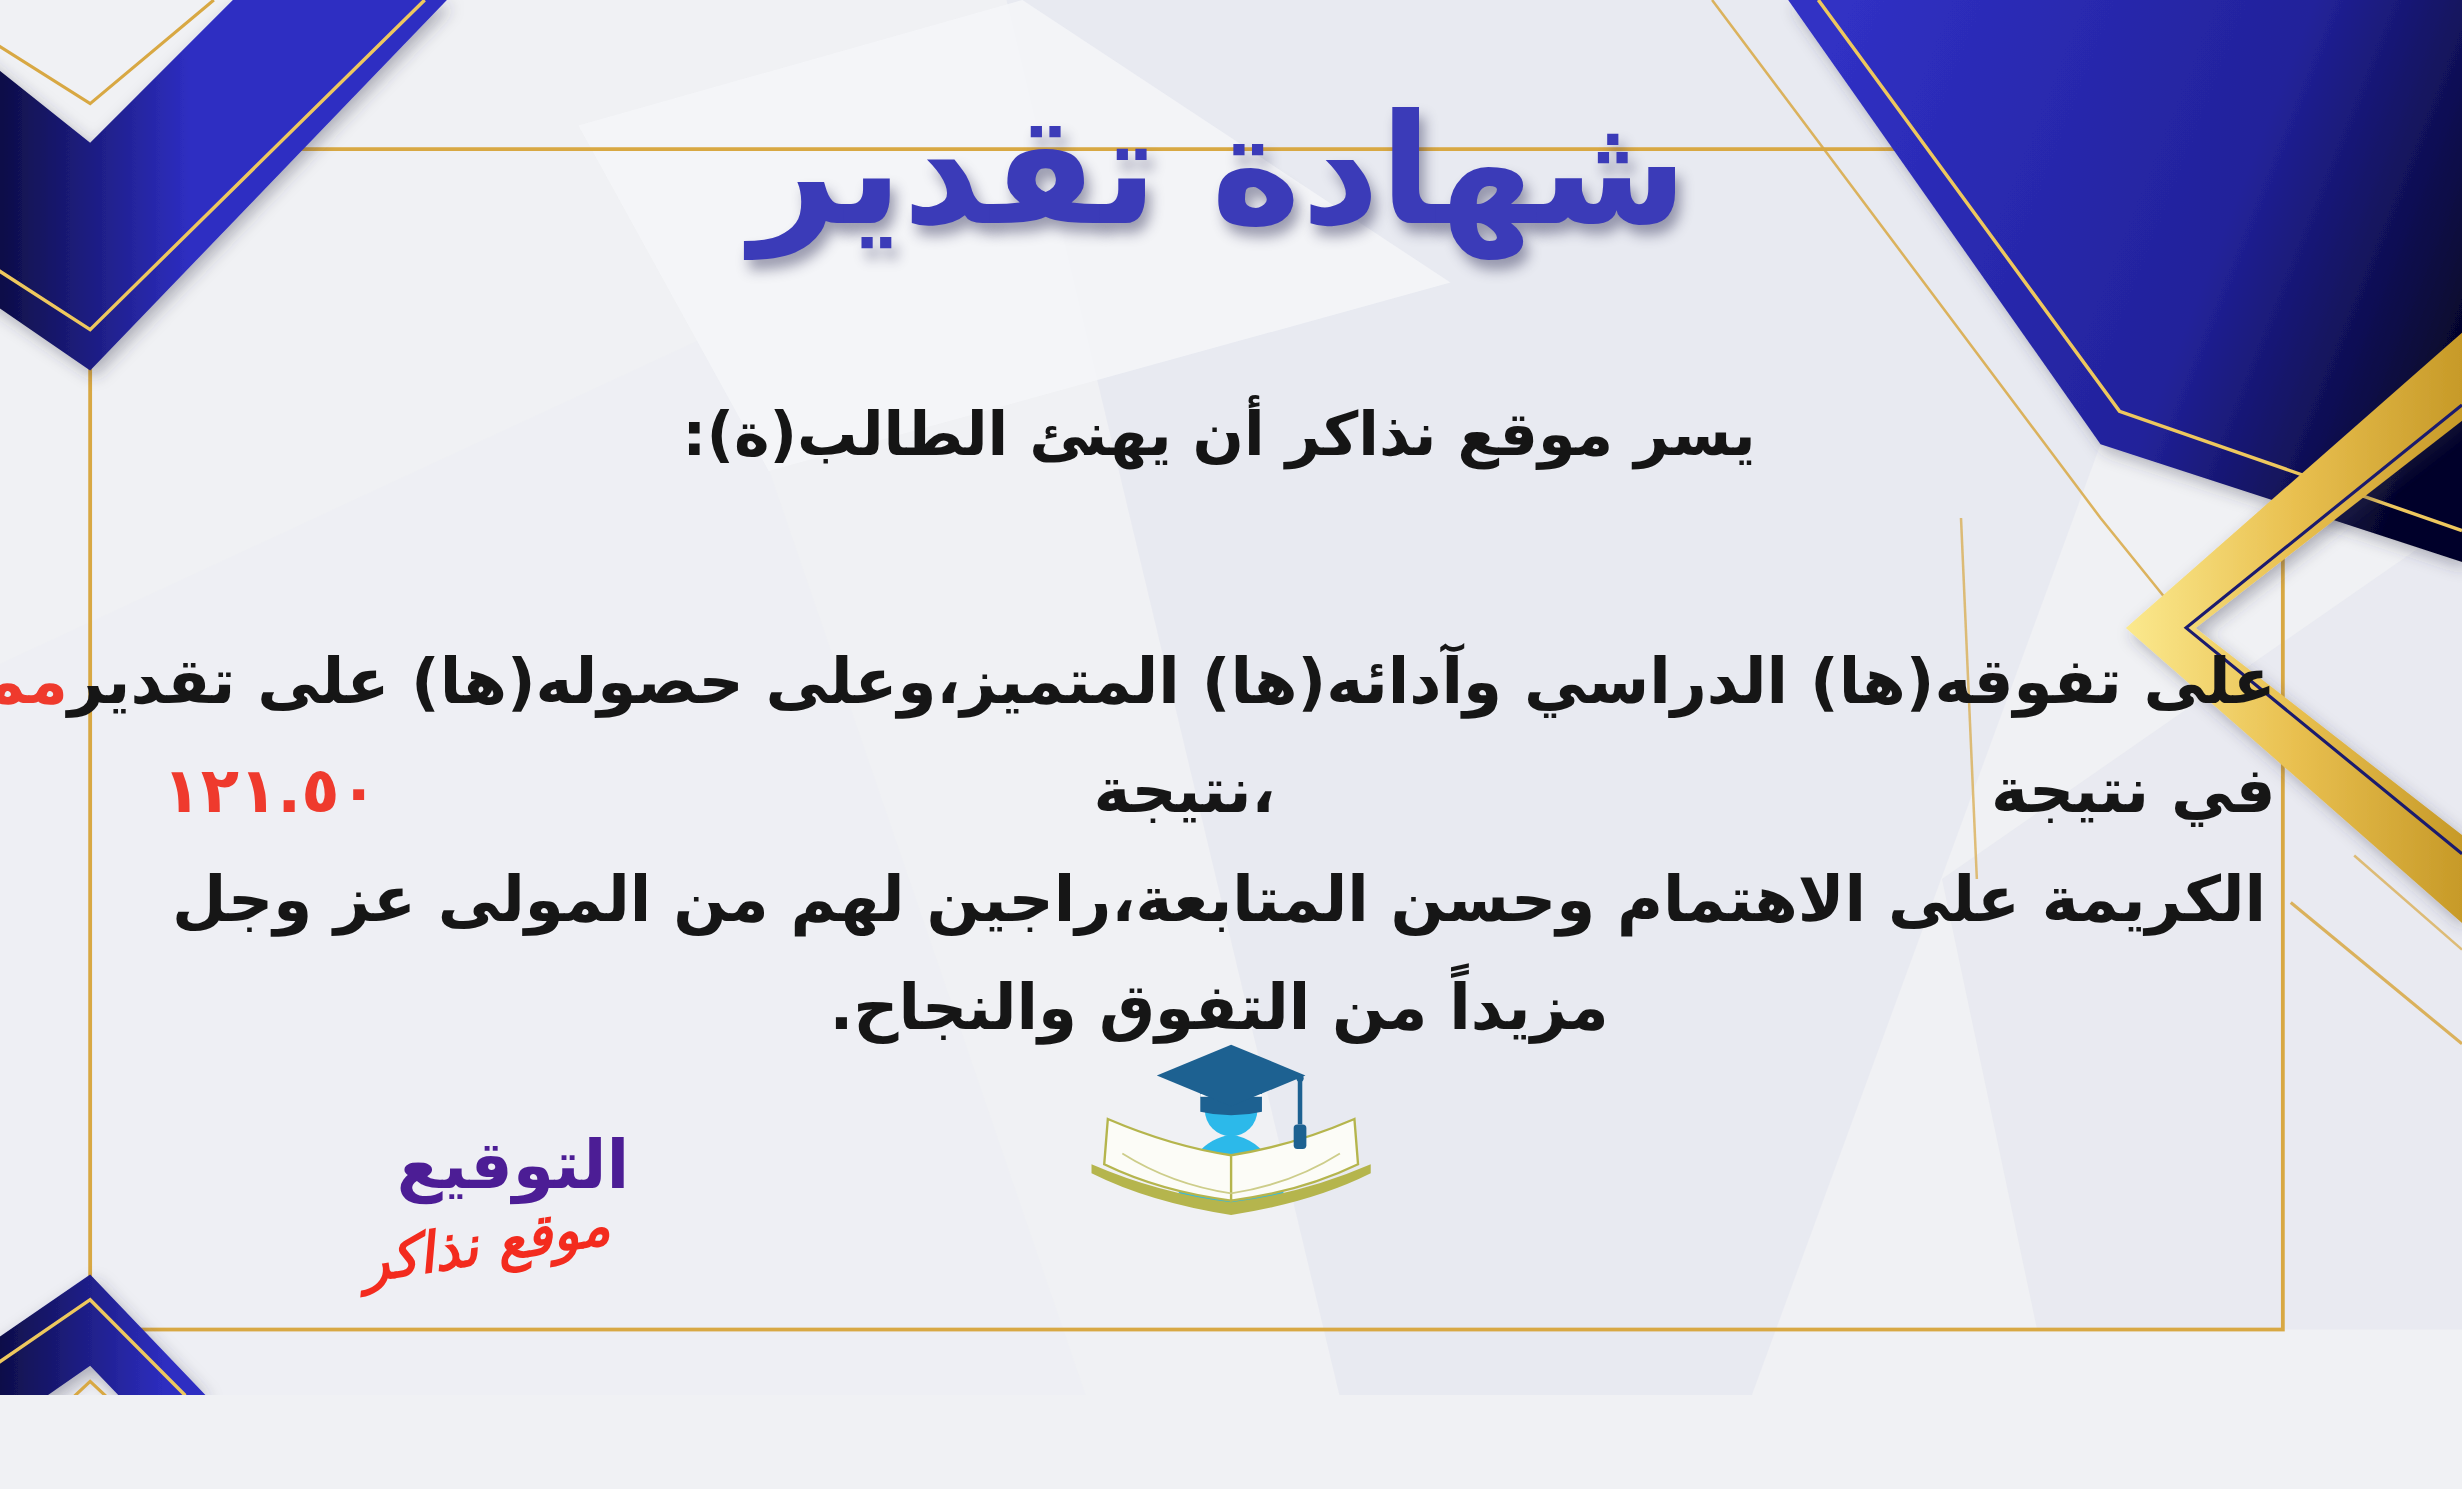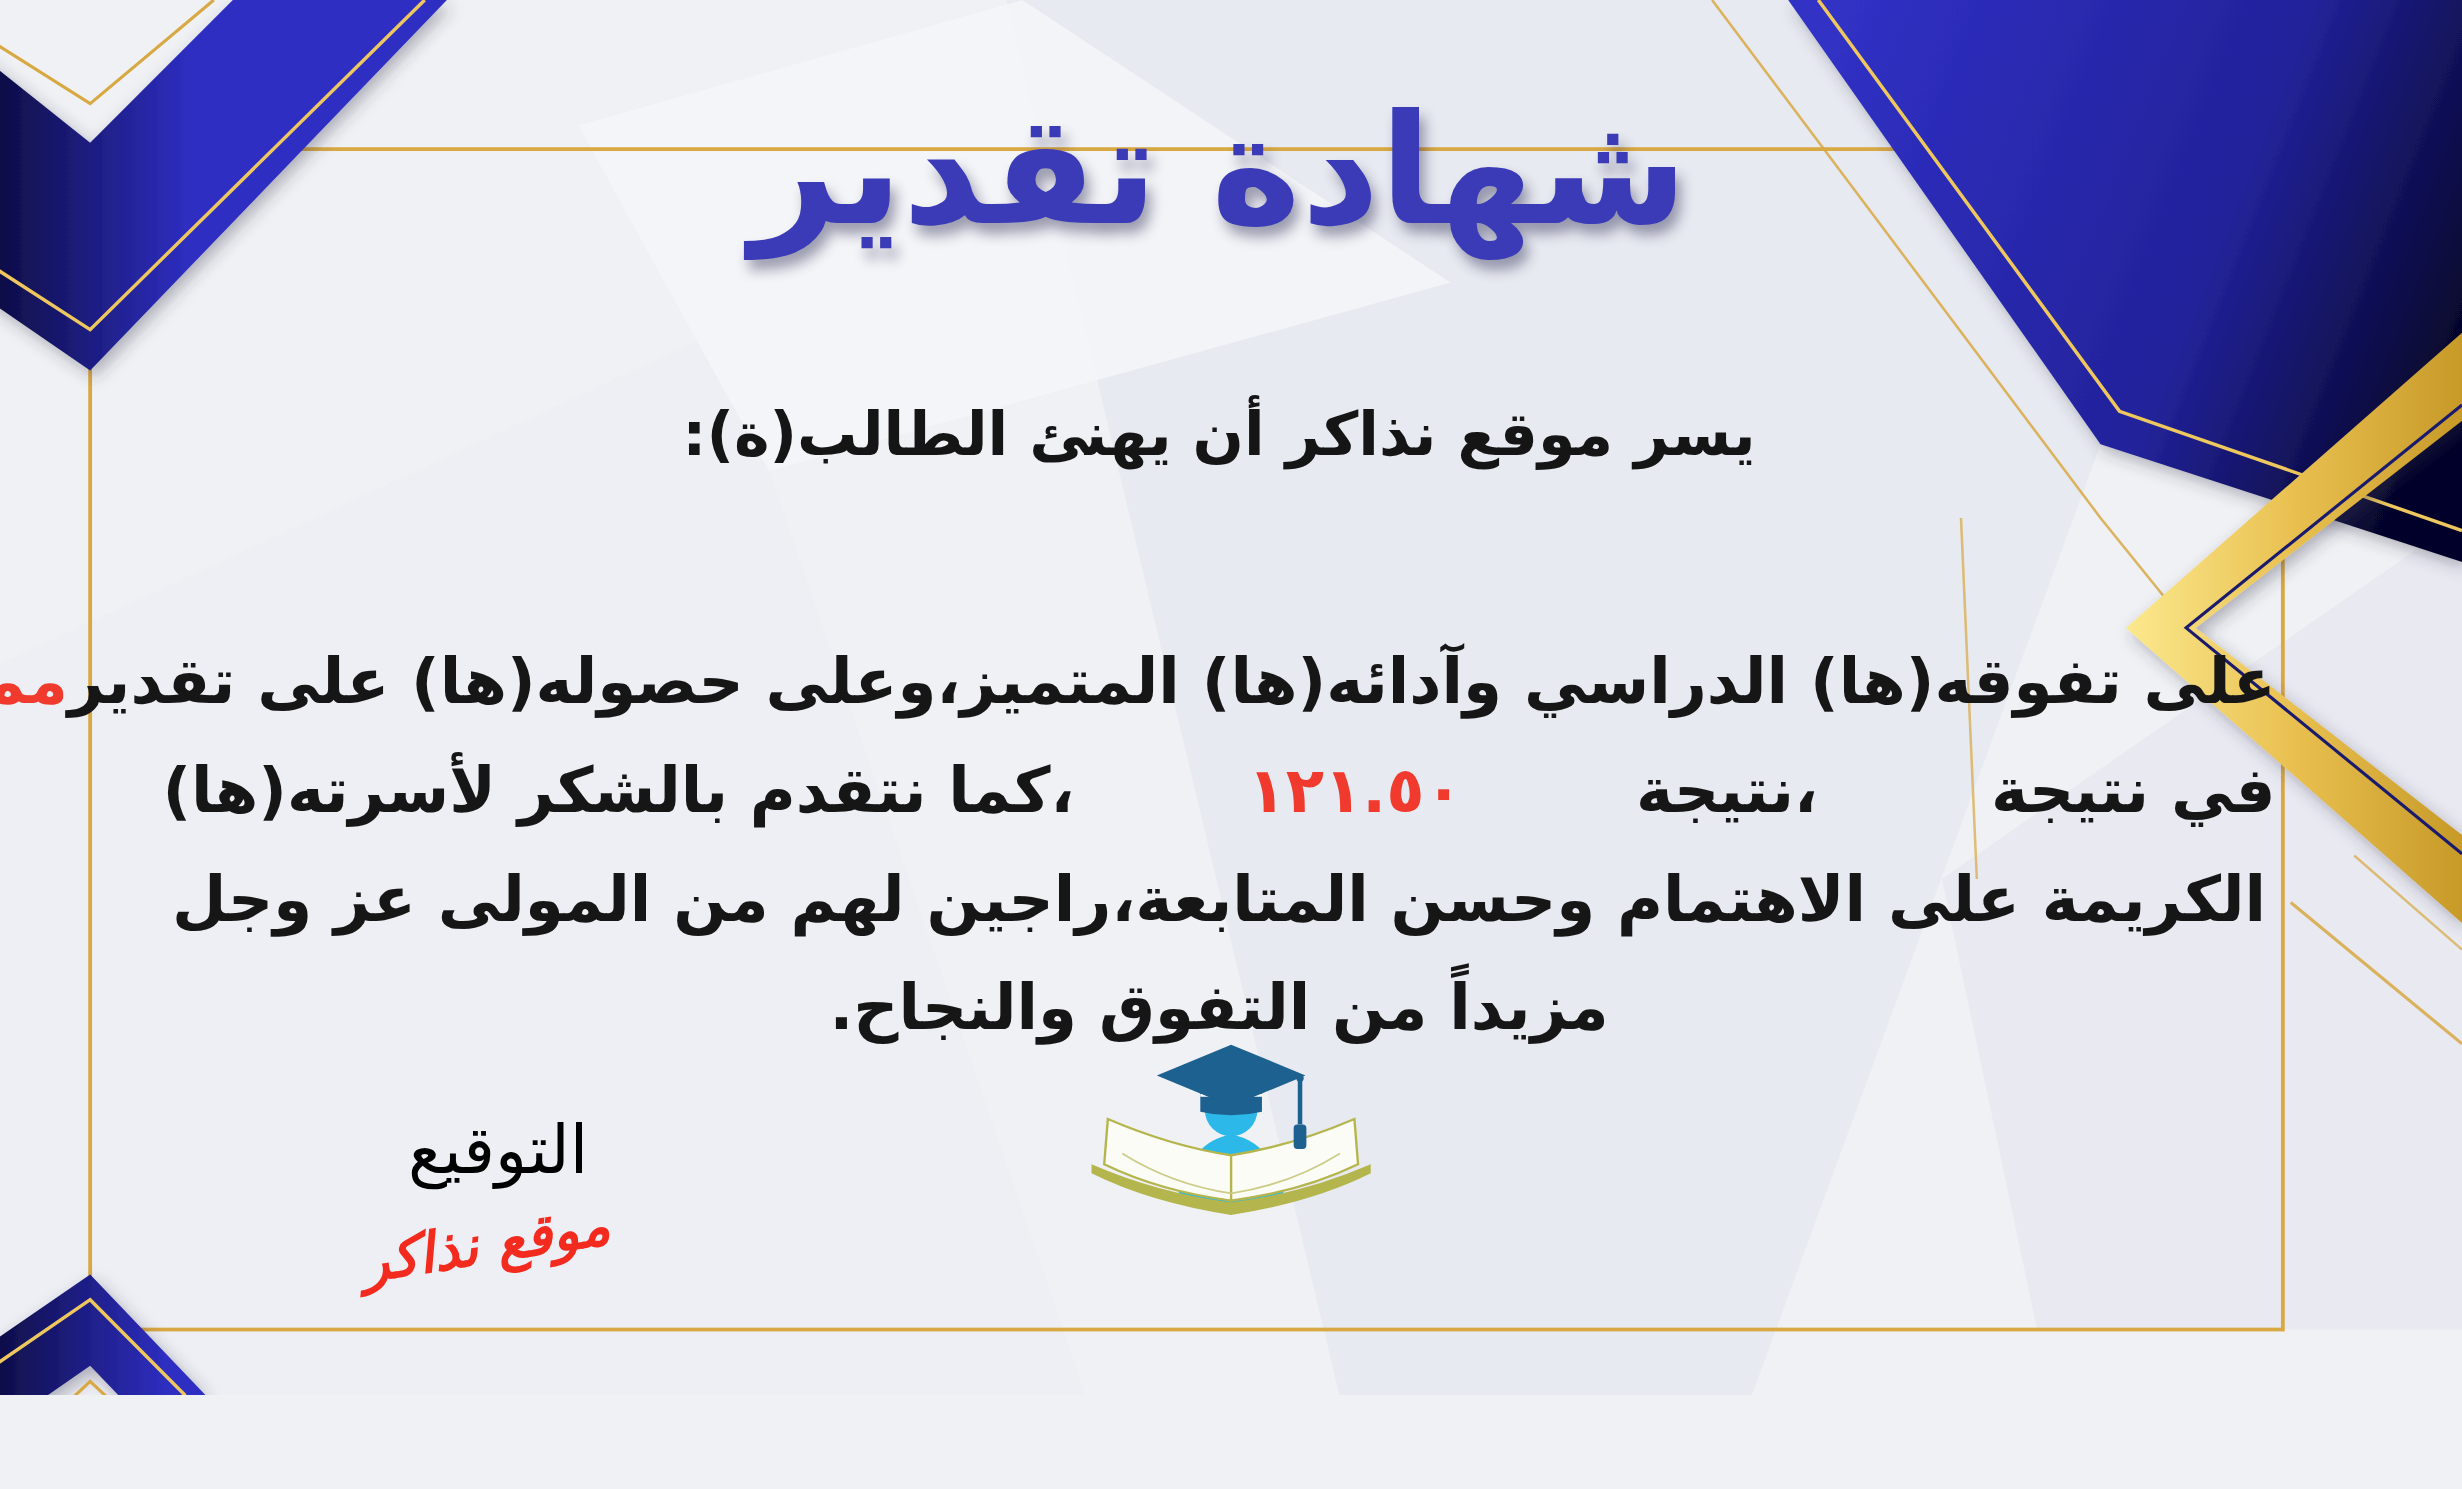--- a/index.html
+++ b/index.html
@@ -31,22 +31,22 @@
     position:absolute;top:36.6%;left:4%;right:4%;margin:0;
     text-align:center;font-size:2.85vw;font-weight:700;color:var(--accent_red);
   }
   .bodyblock{position:absolute;top:45.0%;left:7.5%;right:7.5%;}
   .line{margin:0;font-size:2.55vw;font-weight:700;color:#161616;line-height:4.42vw;white-space:nowrap;}
   .l-flex{display:flex;justify-content:space-between;align-items:baseline;}
   .red{color:var(--accent_red);}
   .center{text-align:center;white-space:normal;}
 
   .sig-label{
-    position:absolute;top:79.6%;left:12%;width:18%;margin:0;
-    text-align:center;font-size:2.7vw;font-weight:400;color:#000000;
+    position:absolute;top:79.6%;left:12%;width:18%;margin:15px;
+    text-align:center;font-size:2.7vw;font-weight:700;color:#4c1d95;
   }
   .sig-script{
     position:absolute;top:86.8%;left:8.5%;width:24%;margin:0;
     text-align:center;font-size:2.25vw;font-weight:700;
     color:var(--sig_red);
     transform:rotate(-9deg);
     font-family:"DejaVu Serif",serif;font-style:italic;
   }
 
   .logo{
@@ -132,21 +132,20 @@
 
   <div class="bodyblock">
     <p class="line l-flex">
       <span>على تفوقه(ها) الدراسي وآدائه(ها) المتميز،وعلى حصوله(ها) على تقدير</span>
       <span class="red">ممتاز</span>
     </p>
     <p class="line l-flex">
       <span>في نتيجة</span>
       <span>،نتيجة</span>
       <span class="red">١٢١.٥٠</span>
-      <span>،كما نتقدم بالشكر لأسرته(ها)</span>
     </p>
     <p class="line center">الكريمة على الاهتمام وحسن المتابعة،راجين لهم من المولى عز وجل</p>
     <p class="line center">مزيداً من التفوق والنجاح.</p>
   </div>
 
   <p class="sig-label">التوقيع</p>
   <p class="sig-script">موقع نذاكر</p>
 
   <div class="logo">
     <svg viewBox="0 0 340 200" aria-hidden="true">

